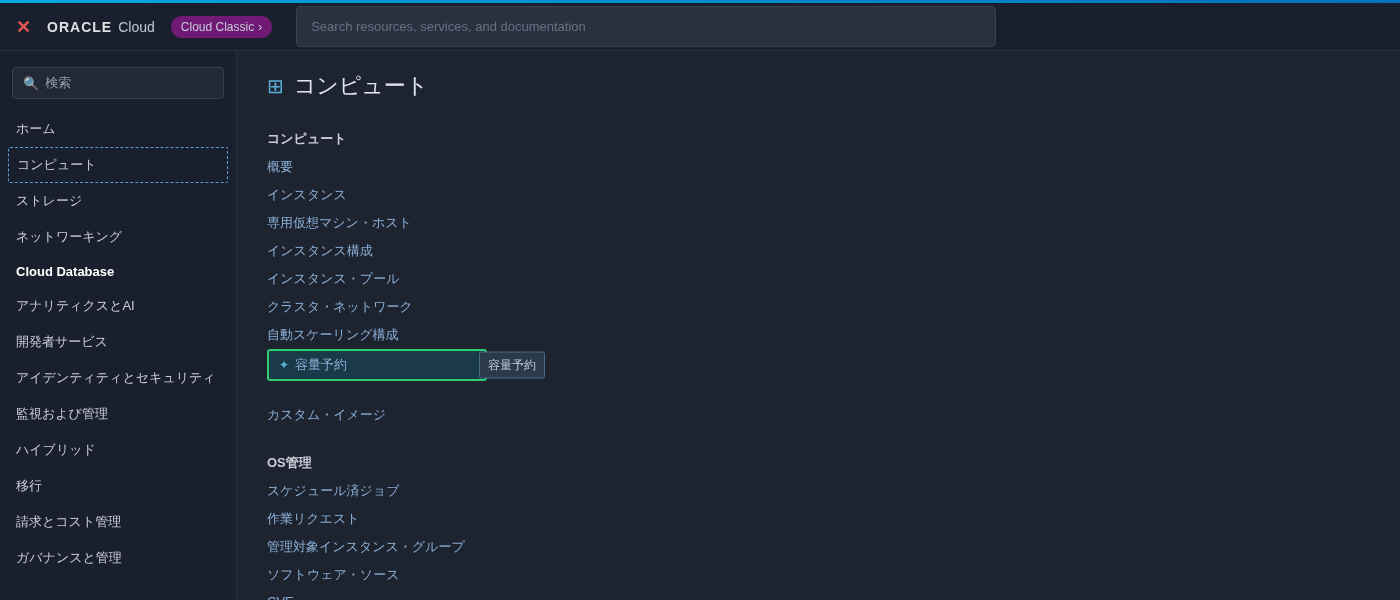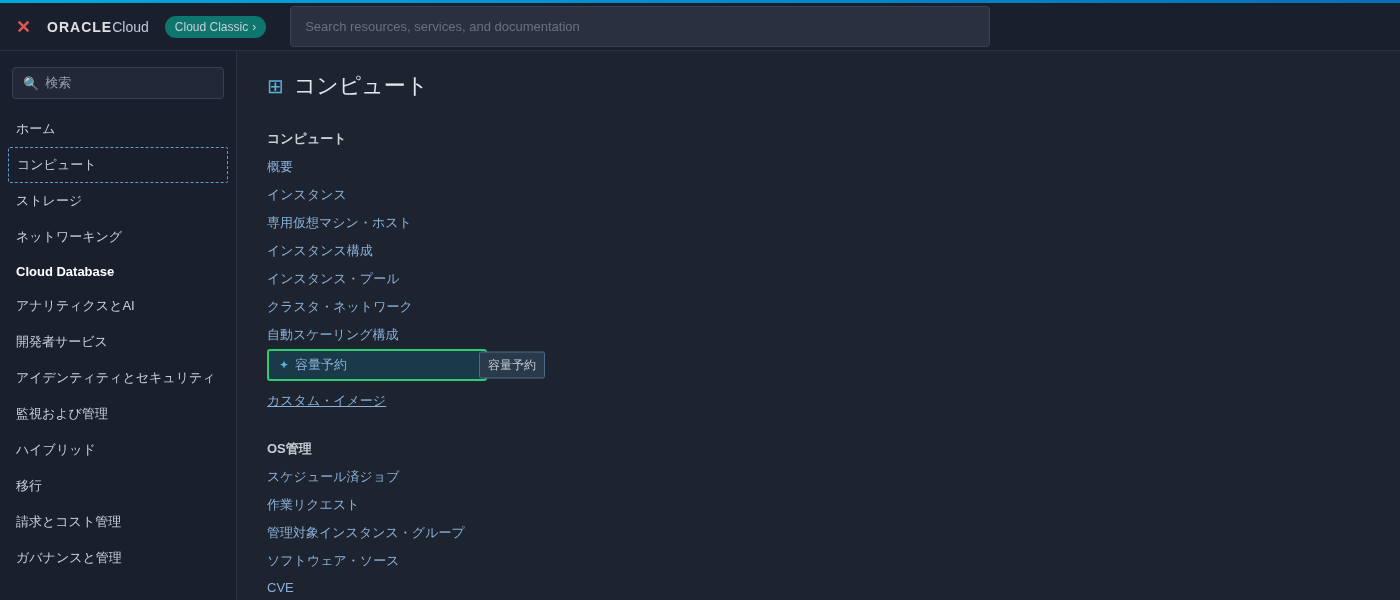--- a/index.html
+++ b/index.html
@@ -25,29 +25,30 @@
     }
     .navbar-close {
       color: #e05555;
       font-size: 18px;
       cursor: pointer;
       font-weight: bold;
     }
     .navbar-brand {
       display: flex;
       align-items: center;
+      gap: 6px;
       color: #c8cdd8;
       font-size: 15px;
       font-weight: 500;
     }
     .navbar-cloud-classic {
       display: flex;
       align-items: center;
       gap: 4px;
-      background: #0f766e;
+      background: #701a75;
       border-radius: 11px;
       padding: 4px 10px;
       color: #c8cdd8;
       font-size: 12px;
       cursor: pointer;
     }
     .navbar-search {
       flex: 1;
       max-width: 700px;
       margin-left: 8px;
@@ -243,21 +244,21 @@
       <div class="menu-item">専用仮想マシン・ホスト</div>
       <div class="menu-item">インスタンス構成</div>
       <div class="menu-item">インスタンス・プール</div>
       <div class="menu-item">クラスタ・ネットワーク</div>
       <div class="menu-item">自動スケーリング構成</div>
       <div class="menu-item highlighted" style="position:relative;display:inline-flex;align-items:center;gap:6px;min-width:220px;">
         <span style="color:#5ab0d8;font-size:12px;">✦</span>
         <span>容量予約</span>
         <span class="tooltip">容量予約</span>
       </div>
-      <div class="menu-item" style="margin-top:6px;text-decoration:underline;">カスタム・イメージ</div>
+      <div class="menu-item" style="margin-top:20px;">カスタム・イメージ</div>
     </div>
 
     <div class="menu-section">
       <div class="menu-item section-header">OS管理</div>
       <div class="menu-item">スケジュール済ジョブ</div>
       <div class="menu-item">作業リクエスト</div>
       <div class="menu-item">管理対象インスタンス・グループ</div>
       <div class="menu-item">ソフトウェア・ソース</div>
       <div class="menu-item">CVE</div>
 

